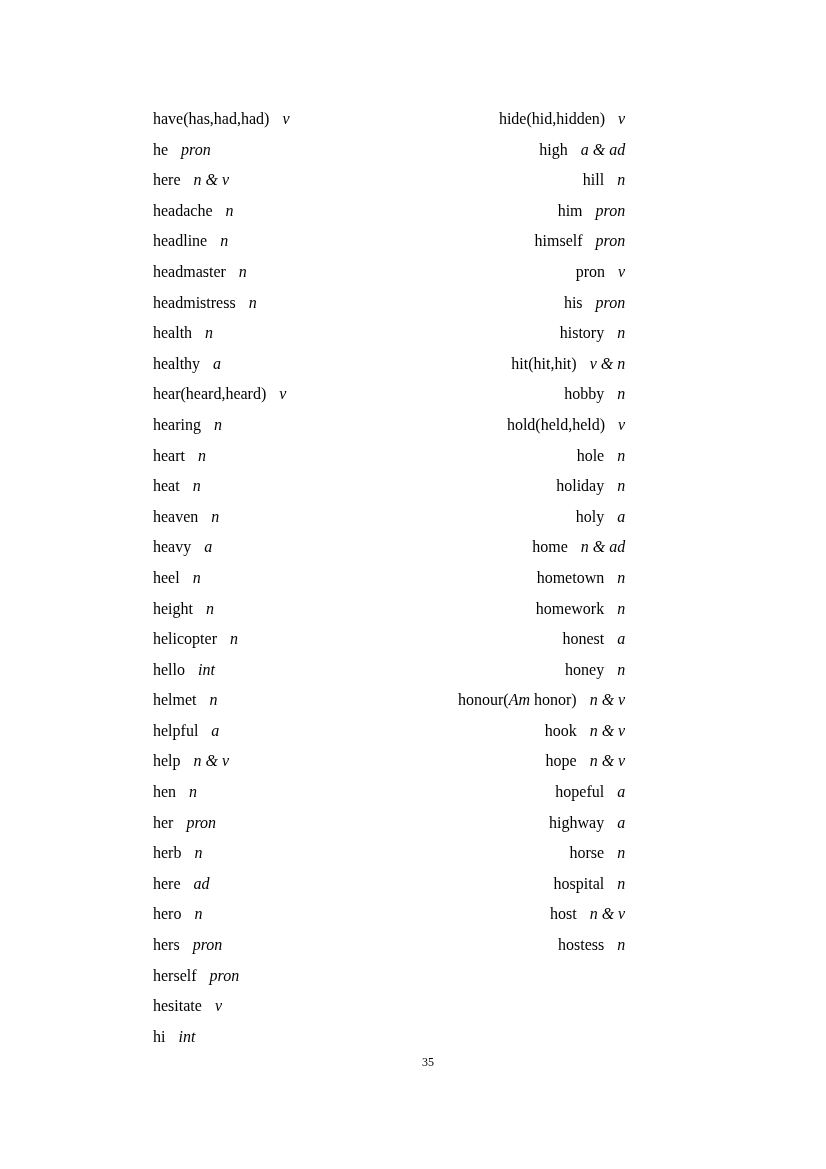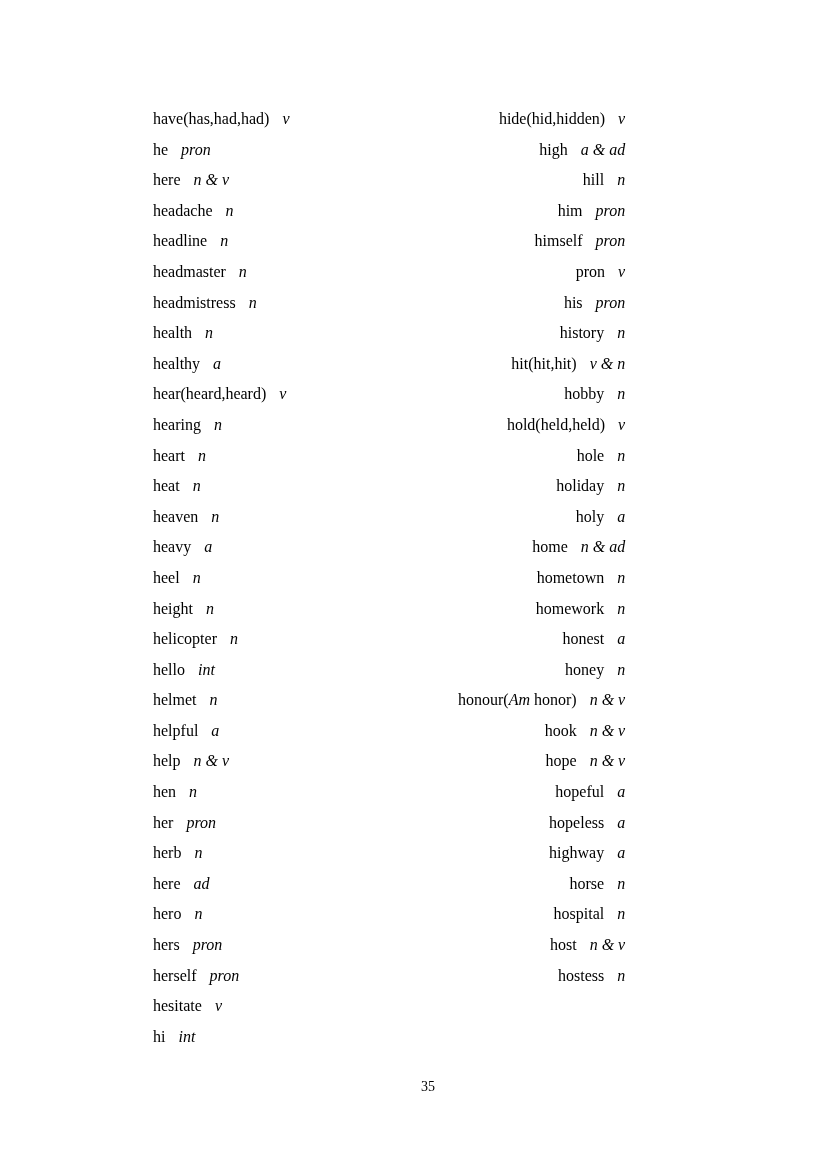--- a/index.html
+++ b/index.html
@@ -27,24 +27,24 @@
   .col-right { left: 458px; text-align: right; }
   .entry { height: 30.6px; }
   .word { font-style: normal; }
   .word em { font-style: italic; }
   .pos {
     font-style: italic;
     margin-left: 13px;
   }
   .page-number {
     position: absolute;
-    top: 1079px;
+    top: 1054px;
     left: 428px;
     transform: translateX(-50%);
-    font-size: 14px;
+    font-size: 12px;
     line-height: 16px;
   }
 </style>
 </head>
 <body>
 
 <div class="page" style="background: rgb(255, 255, 255); color: rgb(0, 0, 0);">
   <section class="column col-left" id="col-left">
       <div class="entry"><span class="word">have(has,had,had)</span><span class="pos">v</span></div>
       <div class="entry"><span class="word">he</span><span class="pos">pron</span></div>
@@ -95,21 +95,20 @@
       <div class="entry"><span class="word">holy</span><span class="pos">a</span></div>
       <div class="entry"><span class="word">home</span><span class="pos">n &amp; ad</span></div>
       <div class="entry"><span class="word">hometown</span><span class="pos">n</span></div>
       <div class="entry"><span class="word">homework</span><span class="pos">n</span></div>
       <div class="entry"><span class="word">honest</span><span class="pos">a</span></div>
       <div class="entry"><span class="word">honey</span><span class="pos">n</span></div>
       <div class="entry"><span class="word"><span>honour(</span><em>Am</em><span> honor)</span></span><span class="pos">n &amp; v</span></div>
       <div class="entry"><span class="word">hook</span><span class="pos">n &amp; v</span></div>
       <div class="entry"><span class="word">hope</span><span class="pos">n &amp; v</span></div>
       <div class="entry"><span class="word">hopeful</span><span class="pos">a</span></div>
-      <div class="entry"><span class="word">hopeless</span><span class="pos">a</span></div>
       <div class="entry"><span class="word">highway</span><span class="pos">a</span></div>
       <div class="entry"><span class="word">horse</span><span class="pos">n</span></div>
       <div class="entry"><span class="word">hospital</span><span class="pos">n</span></div>
       <div class="entry"><span class="word">host</span><span class="pos">n &amp; v</span></div>
       <div class="entry"><span class="word">hostess</span><span class="pos">n</span></div>
     </section>
   <footer class="page-number">35</footer>
 </div>
 
 </body></html>

